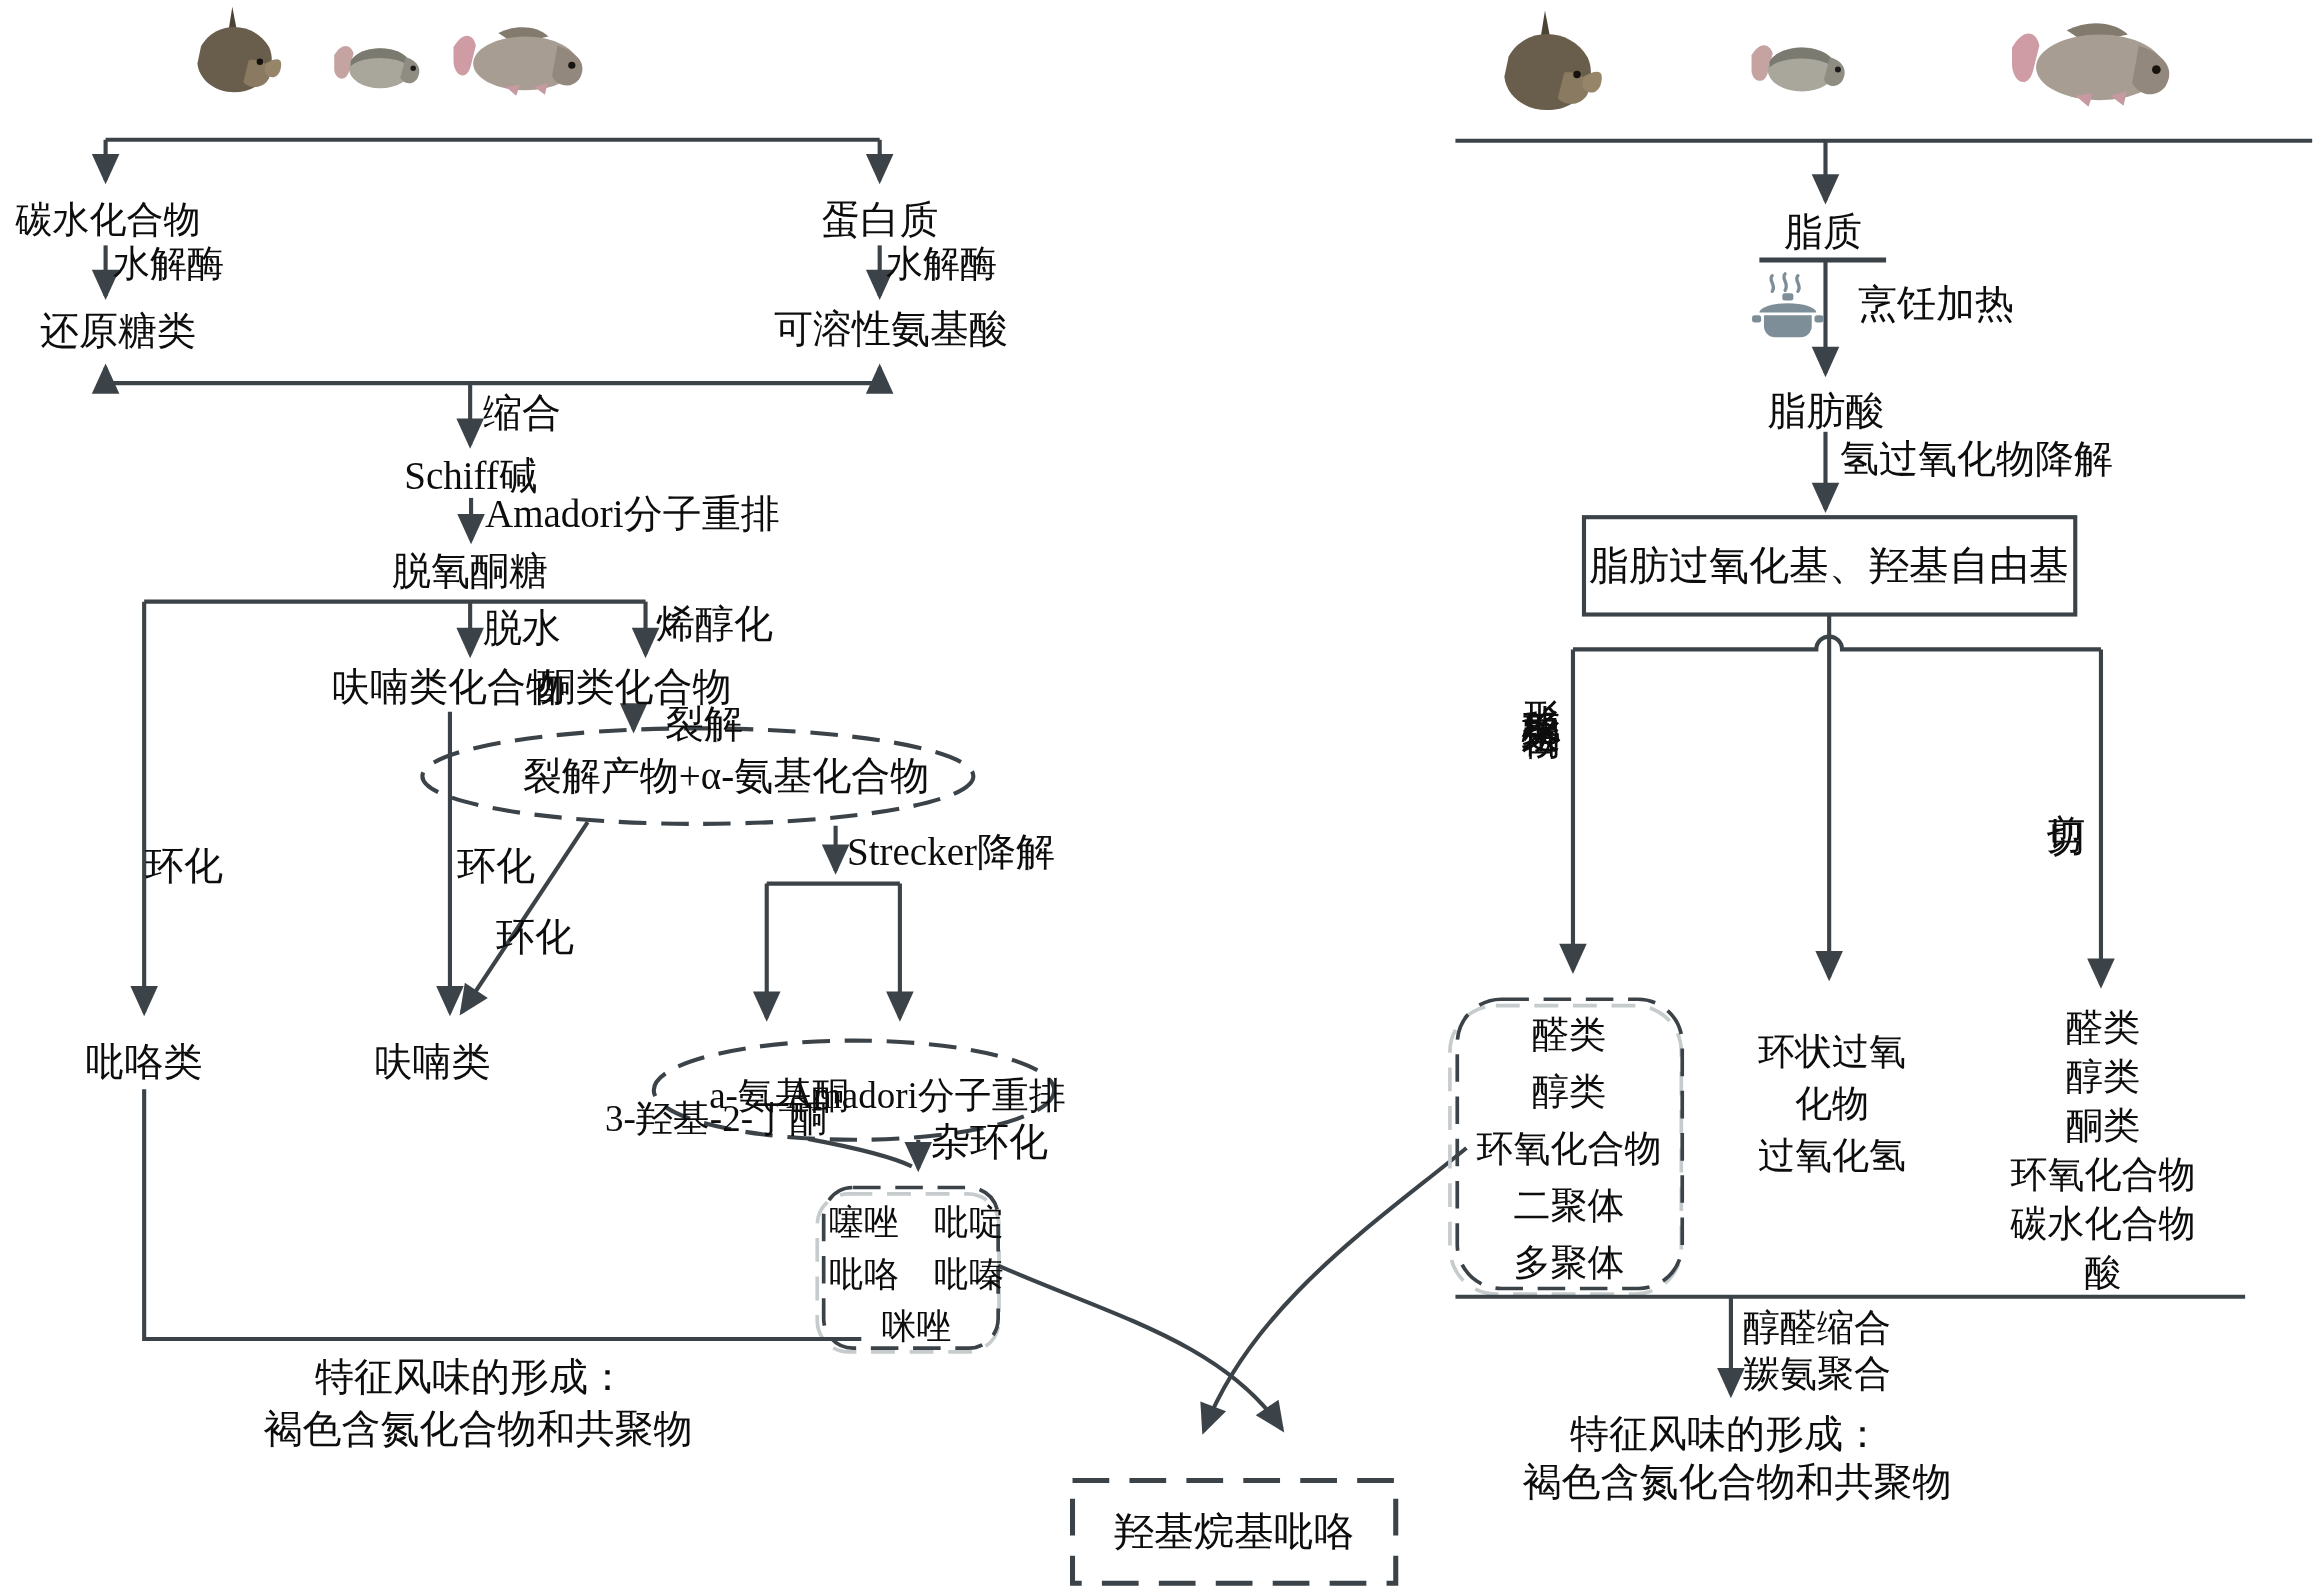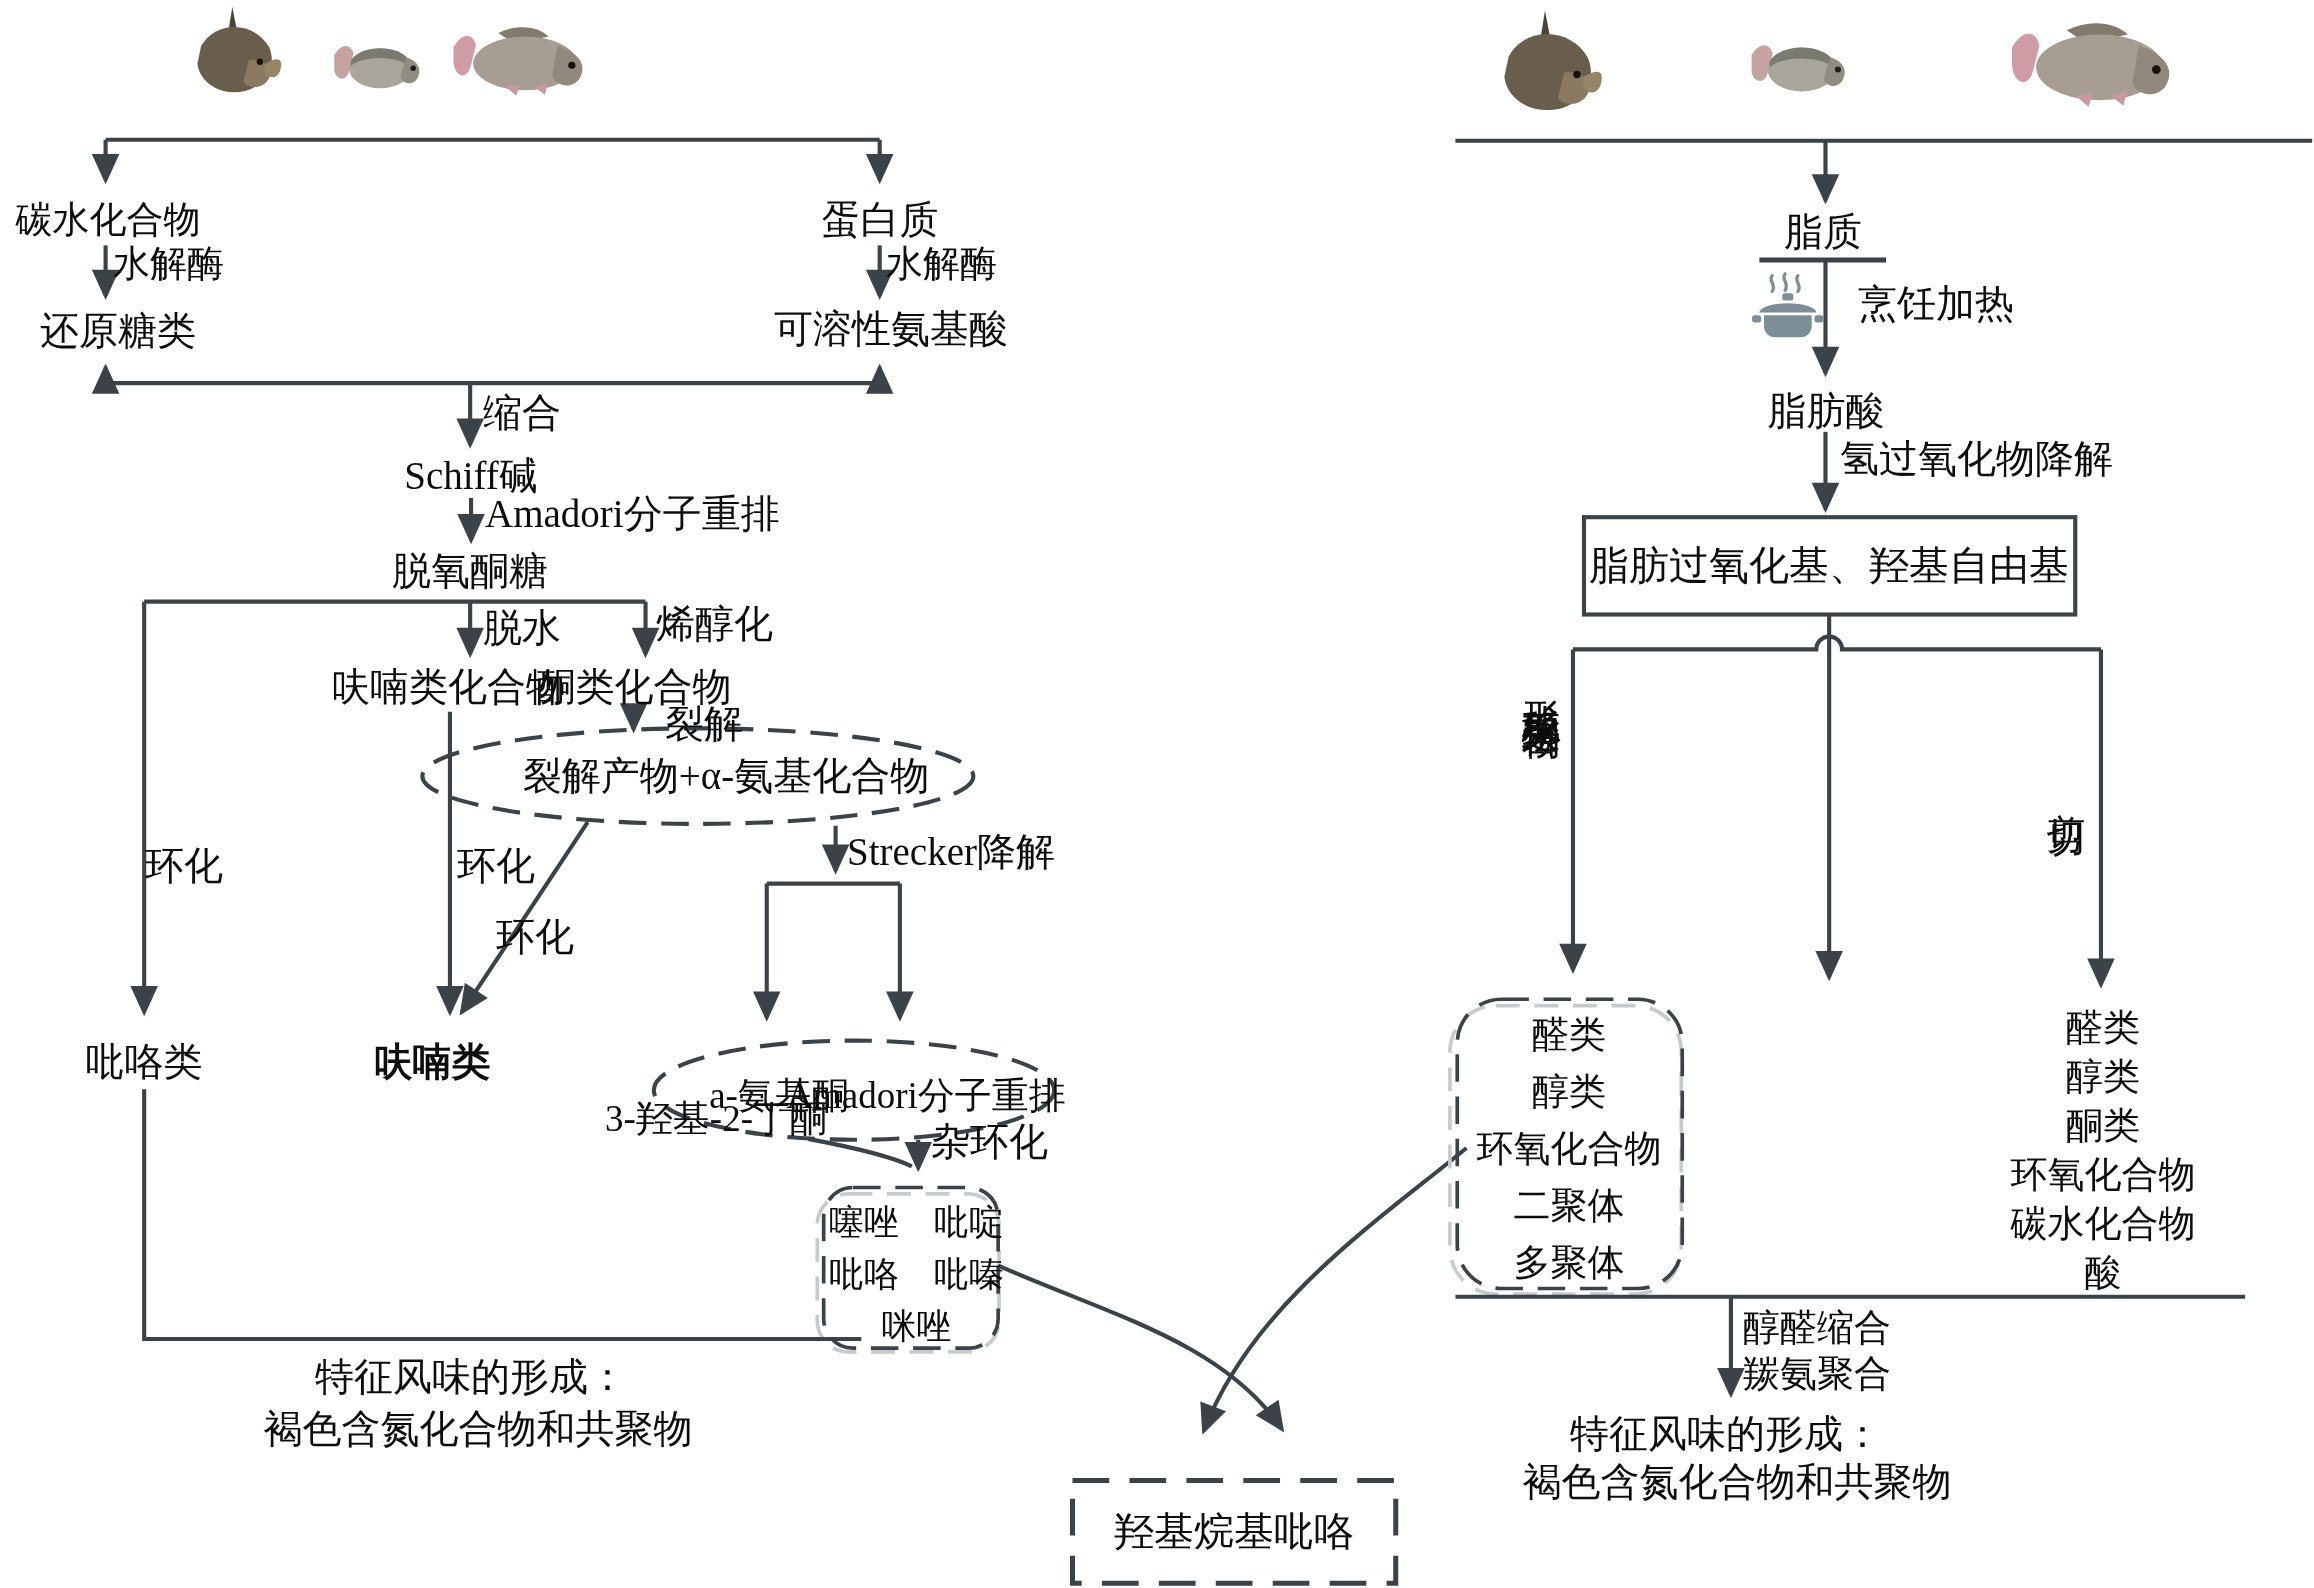--- a/index.html
+++ b/index.html
@@ -142,21 +142,21 @@
   <div class="lbl" style="left:448px; top:687px;">呋喃类化合物</div>
   <div class="lbl anchor-left" style="left:656px; top:624px;">烯醇化</div>
   <div class="lbl" style="left:634px; top:687px;">酮类化合物</div>
   <div class="lbl anchor-left" style="left:645px; top:724px;margin-left:20px;">裂解</div>
   <div class="lbl" style="left:698px; top:776px;margin-left:28px;">裂解产物+α-氨基化合物</div>
   <div class="lbl anchor-left" style="left:847px; top:852px;">Strecker降解</div>
   <div class="lbl" style="left:184px; top:866px;">环化</div>
   <div class="lbl" style="left:496px; top:866px;">环化</div>
   <div class="lbl" style="left:535px; top:937px;">环化</div>
   <div class="lbl" style="left:144px; top:1062px;">吡咯类</div>
-  <div class="lbl" style="left:432px; top:1062px;font-weight:bold;">呋喃类</div>
+  <div class="lbl" style="left:432px; top:1062px;">呋喃类</div>
   <div class="lbl f40" style="left:779px; top:1096px;">a-氨基酮</div>
   <div class="lbl f40" style="left:926px; top:1096px;">Amadori分子重排</div>
   <div class="lbl f40" style="left:716px; top:1119px;">3-羟基-2-丁酮</div>
   <div class="lbl anchor-left" style="left:931px; top:1142px;">杂环化</div>
   <div class="tcol heterocycles" style="left:911px; top:1197px;">
     <div>噻唑　吡啶</div>
     <div>吡咯　吡嗪</div>
     <div>咪唑</div>
   </div>
   <div class="lbl" style="left:471px; top:1377px;">特征风味的形成：</div>
@@ -170,20 +170,25 @@
   <div class="lbl f44" style="left:1829px; top:566px;">脂肪过氧化基、羟基自由基</div>
   <div class="vcol" style="left:1541px; top:669px;">形成稳定聚合物</div>
   <div class="vcol" style="left:2066px; top:782px;">剪切</div>
   <div class="tcol products-left" style="left:1569px; top:1006px;">
     <div>醛类</div>
     <div>醇类</div>
     <div>环氧化合物</div>
     <div>二聚体</div>
     <div>多聚体</div>
   </div>
+  <div class="tcol peroxides" style="left:1832px; top:1026px;">
+    <div>环状过氧</div>
+    <div>化物</div>
+    <div>过氧化氢</div>
+  </div>
   <div class="tcol products-right" style="left:2103px; top:1003px;">
     <div>醛类</div>
     <div>醇类</div>
     <div>酮类</div>
     <div>环氧化合物</div>
     <div>碳水化合物</div>
     <div>酸</div>
   </div>
   <div class="lbl f40 anchor-left" style="left:1743px; top:1328px;">醇醛缩合</div>
   <div class="lbl f40 anchor-left" style="left:1743px; top:1374px;">羰氨聚合</div>

